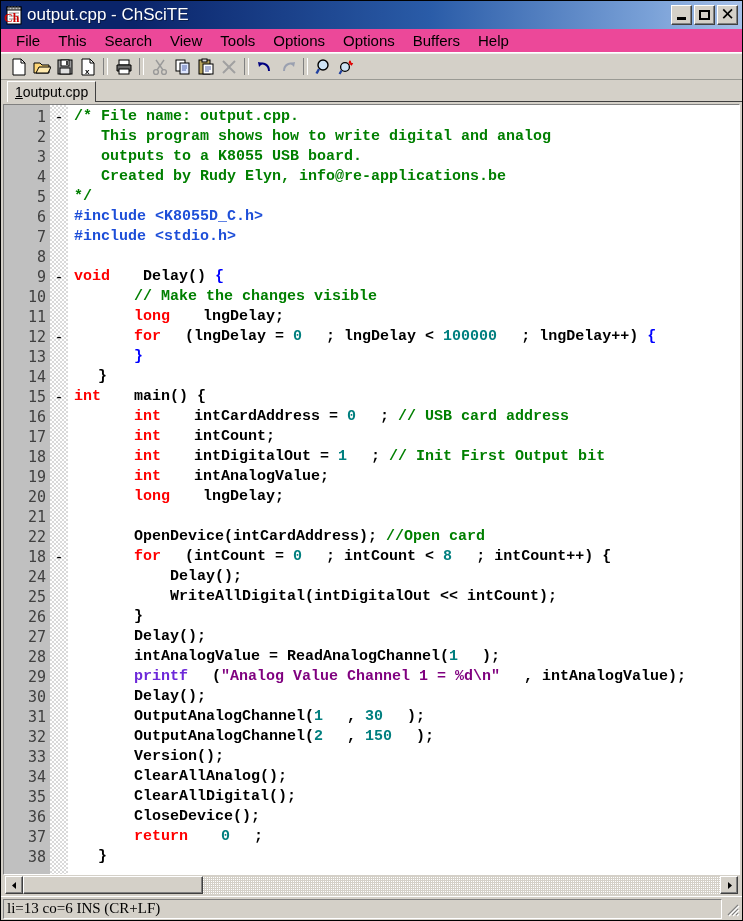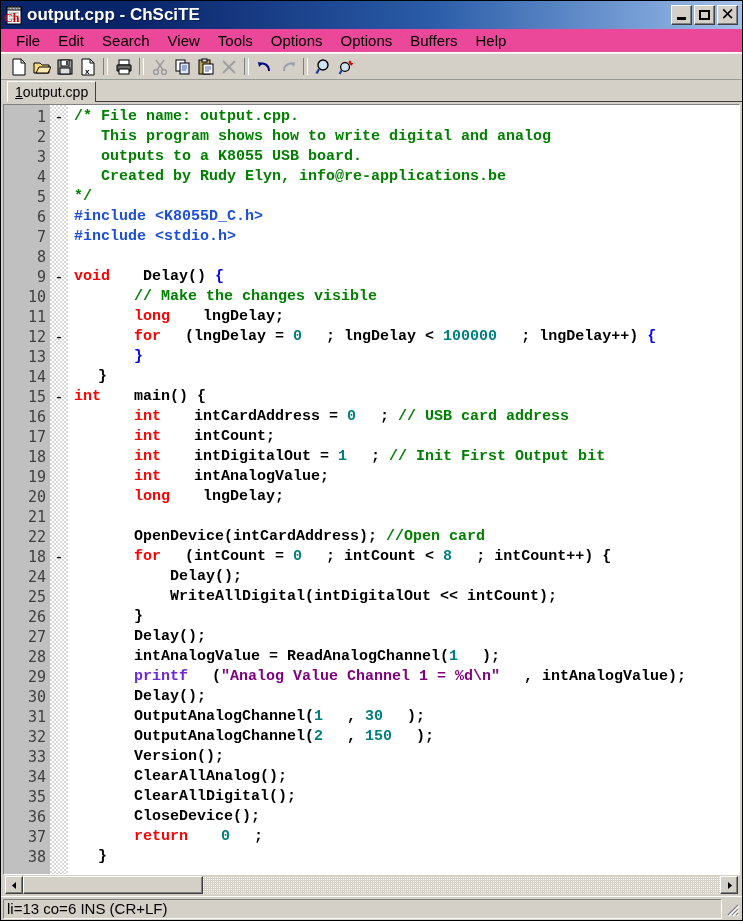--- a/index.html
+++ b/index.html
@@ -35,21 +35,21 @@
   .title-icon {
     width: 20px;
     height: 20px;
     margin: 0 3px 0 1px;
     flex: 0 0 20px;
     position: relative;
   }
   .title-text {
     color: #ffffff;
     font-size: 17px;
-    font-weight: bold;
+    font-weight: normal;
     letter-spacing: 0px;
     white-space: nowrap;
     font-family: "Liberation Sans", sans-serif;
     flex: 1 1 auto;
     text-shadow: 1px 1px 0 rgba(0,0,0,0.35);
   }
   .win-buttons {
     display: flex;
     gap: 2px;
     align-items: center;
@@ -330,21 +330,21 @@
     border-top: 1px solid #808080;
     border-left: 1px solid #808080;
     border-right: 1px solid #ffffff;
     border-bottom: 1px solid #ffffff;
     display: flex;
     align-items: center;
     padding-left: 3px;
     font-size: 15px;
     color: #000000;
     box-sizing: border-box;
-    font-family: Liberation Sans, sans-serif;
+    font-family: Liberation Serif, serif;
   }
   .grip {
     width: 16px;
     height: 16px;
     flex: 0 0 16px;
     margin-left: 2px;
     position: relative;
   }
 </style>
 </head>
@@ -376,21 +376,21 @@
           <span class="glyph"></span>
         </div>
       <div class="win-btn btn-close">
           <span class="glyph">✕</span>
         </div>
     </div>
   </div>
 
   <div class="menubar">
     <div class="menu-item">File</div>
-    <div class="menu-item">Edit</div>
+    <div class="menu-item">This</div>
     <div class="menu-item">Search</div>
     <div class="menu-item">View</div>
     <div class="menu-item">Tools</div>
     <div class="menu-item">Options</div>
     <div class="menu-item">Options</div>
     <div class="menu-item">Buffers</div>
     <div class="menu-item">Help</div>
   </div>
 
   <div class="toolbar">

